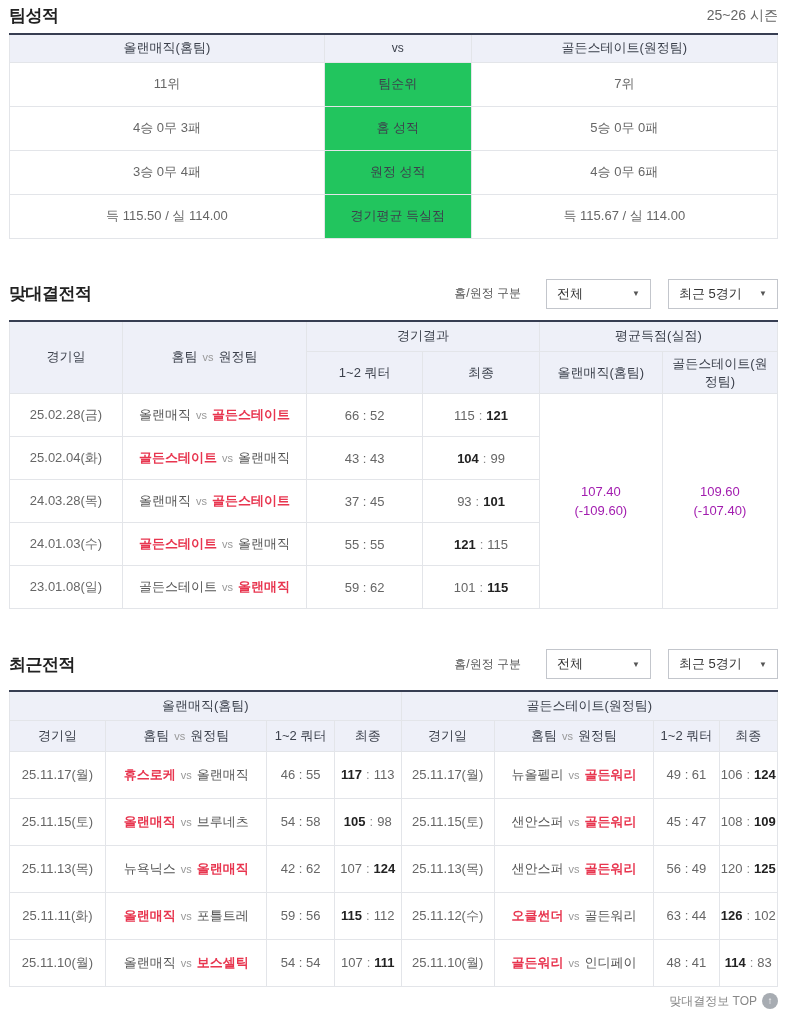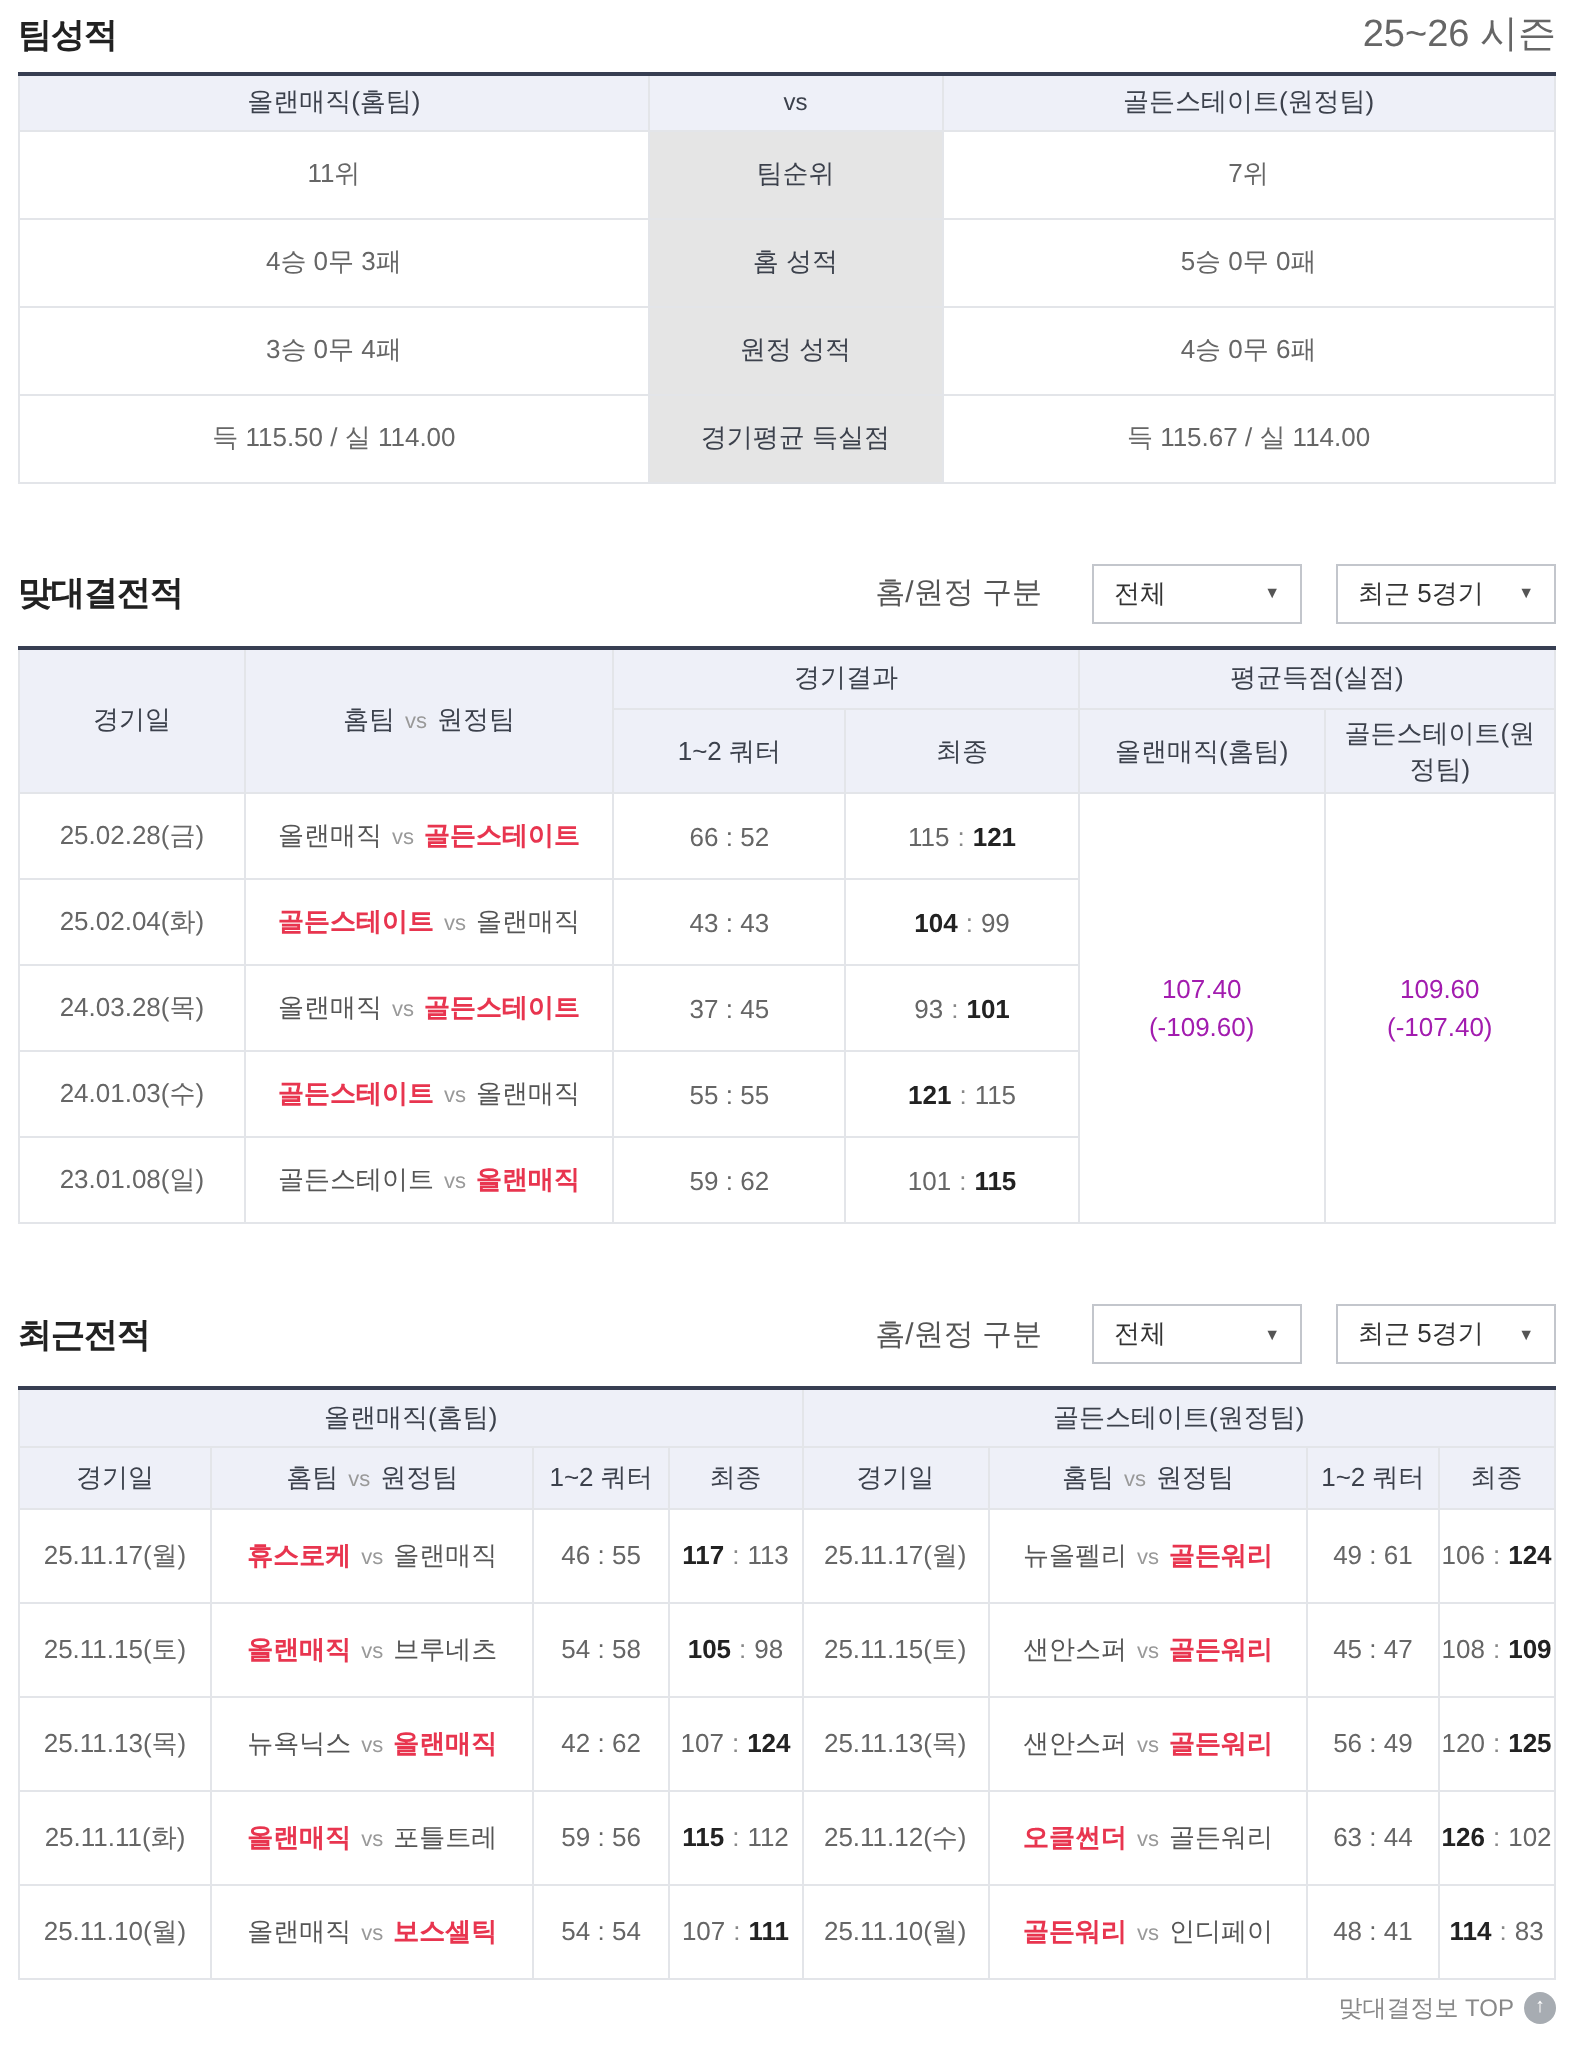--- a/index.html
+++ b/index.html
@@ -10,25 +10,25 @@
     font-size: 13px;
     color: #555;
   }
   .page { width: 787px; padding: 0 9px; }
 
   
   .section-head { display:flex; justify-content:space-between; align-items:center; }
   .section-head.first { margin: 4px 0 6px; }
   .section-head.filters { margin: 40px 0 11px; height: 30px; }
   .sec-title { font-size:17px; font-weight:700; color:#222; letter-spacing:-0.5px; }
-  .season { font-size:19px; color:#666; }
+  .season { font-size:14px; color:#666; }
 
   
   .filters-box { display:flex; align-items:center; }
-  .filter-label { font-size:15px; color:#555; margin-right:8px; }
+  .filter-label { font-size:12px; color:#555; margin-right:8px; }
   .select {
     display:inline-flex; align-items:center; justify-content:space-between;
     height:30px; background:#fff; border:1px solid #c3c6cc;
     padding:0 10px; margin-left:17px; color:#333; cursor:pointer;
   }
   .select.w1 { width:105px; }
   .select.w2 { width:110px; }
   .caret { font-size:8px; color:#555; margin-left:6px; }
 
   
@@ -43,21 +43,21 @@
     text-align:center; vertical-align:middle;
     font-weight:normal; color:#666;
     padding:2px 4px;
     word-break:break-all;
   }
   .tbl thead th { background:#eef0f8; color:#3c414c; }
 
   
   .stats-tbl thead th { height:28px; }
   .stats-tbl tbody td, .stats-tbl tbody th { height:44px; }
-  .stats-tbl tbody th { background:#e5e5e5; color:#3c414c; font-weight:normal; }
+  .stats-tbl tbody th { background:#22c55e; color:#3c414c; font-weight:normal; }
   .vs-small { font-size:12px; color:#555; }
 
   
   .h2h-tbl thead tr.group th { height:31px; }
   .h2h-tbl thead tr.sub th { height:42px; }
   .h2h-tbl tbody td { height:43px; }
   .avg-cell span { display:block; line-height:1.5; color:#a21caf; }
 
   
   .recent-tbl thead tr.group th { height:29px; }

